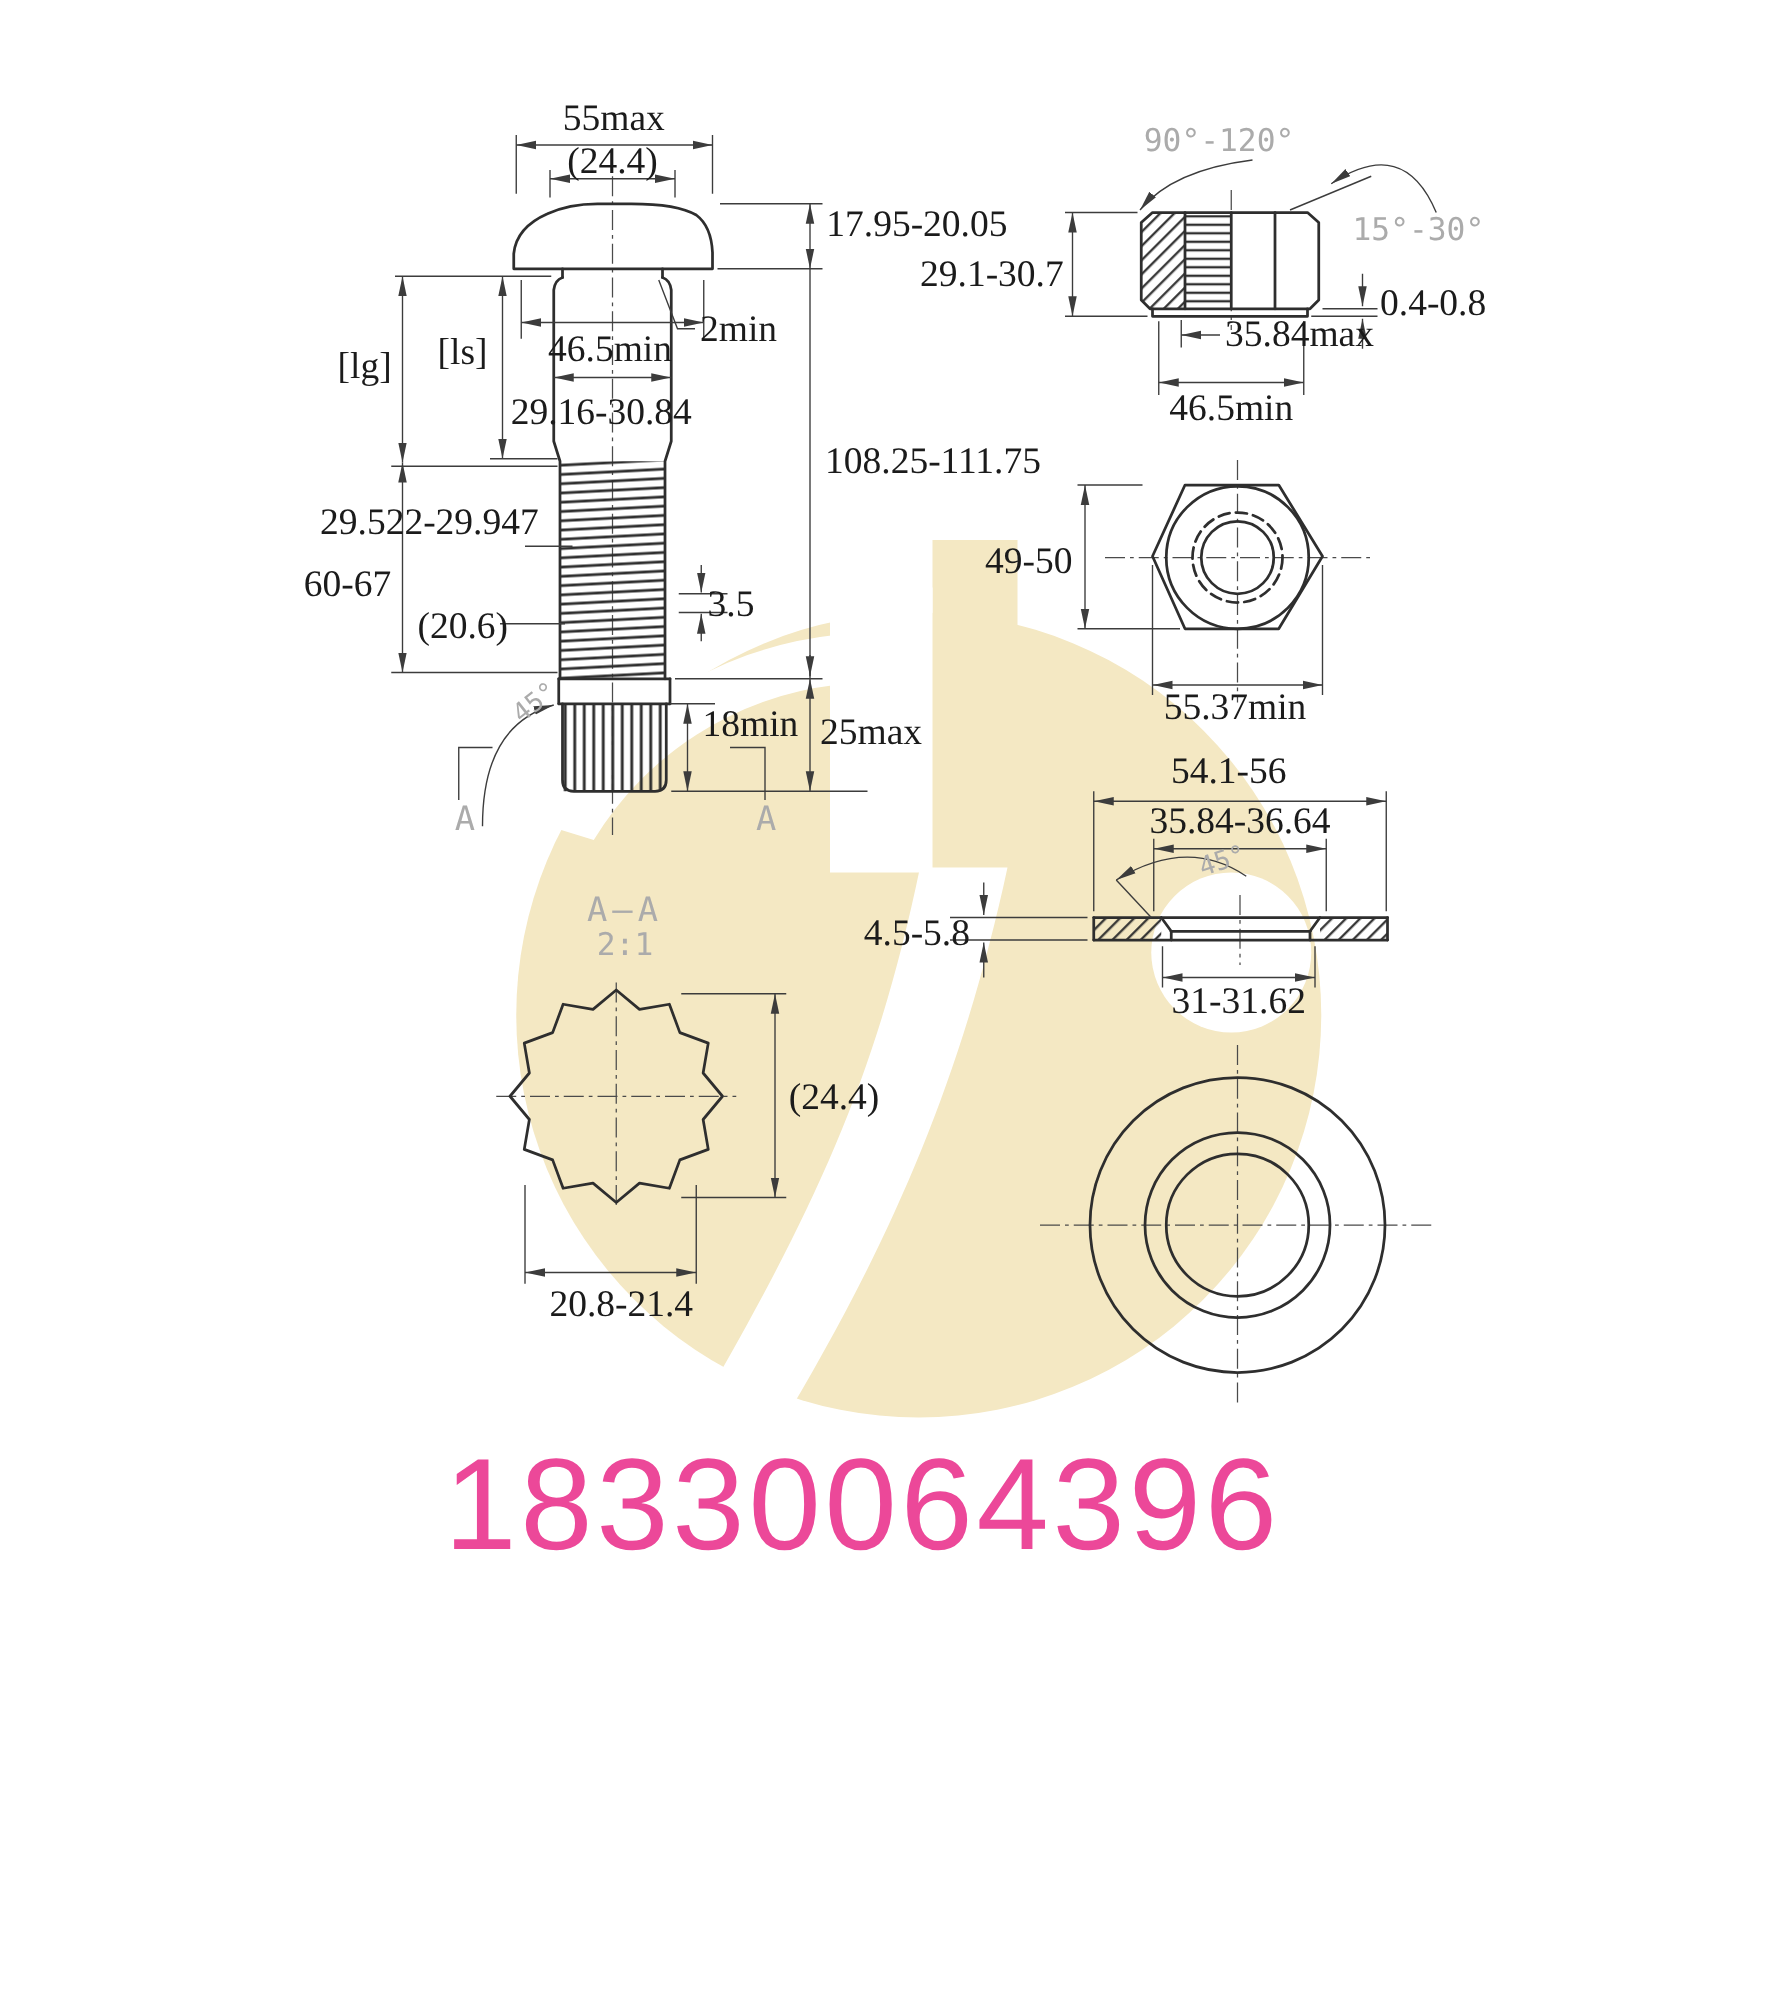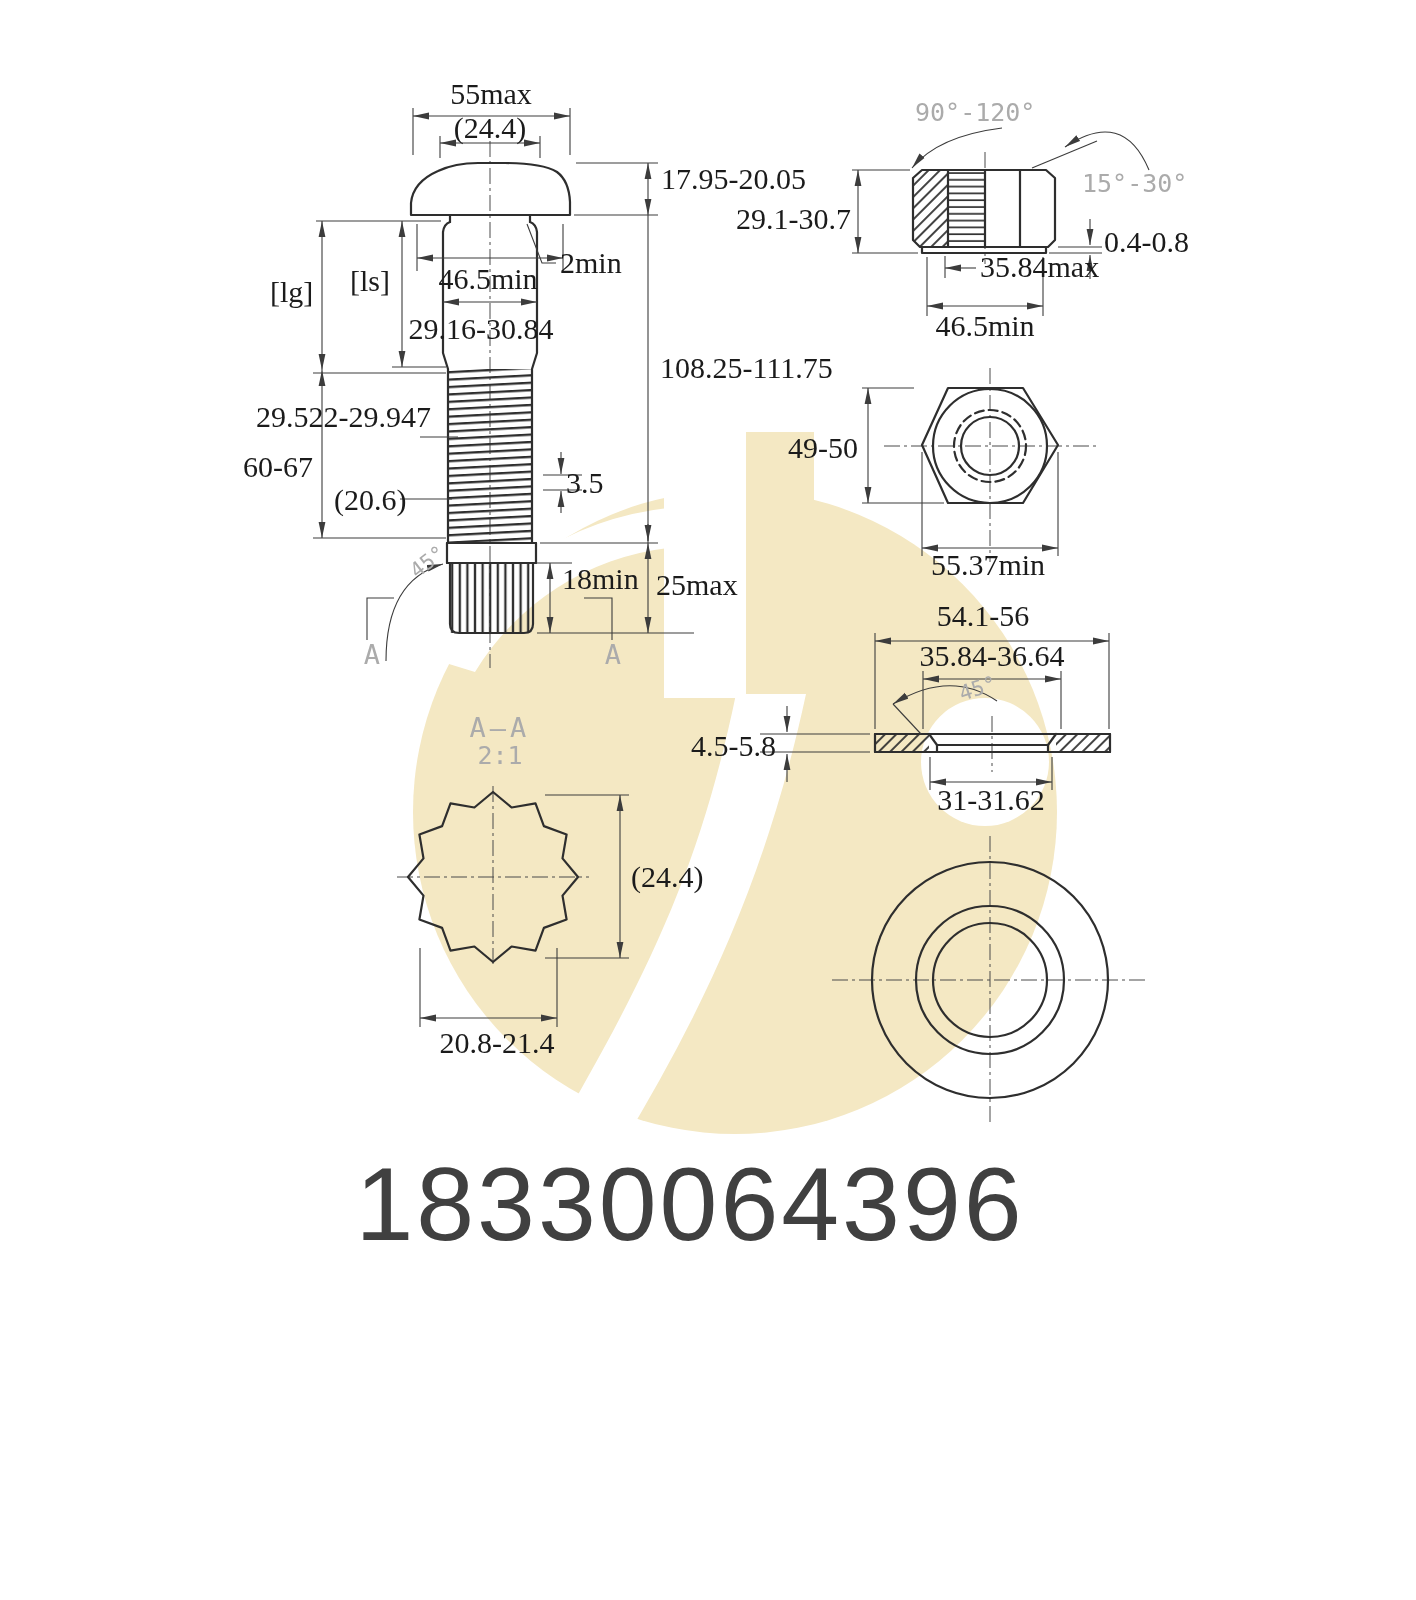--- a/index.html
+++ b/index.html
@@ -3,21 +3,21 @@
 <meta charset="utf-8">
 <style>
   html,body{margin:0;padding:0;background:#ffffff;}
   .canvas{position:relative;width:1416px;height:1600px;background:#fff;overflow:hidden;
           font-family:"Liberation Serif",serif;}
   .layer{position:absolute;left:0;top:0;width:1416px;height:1600px;}
   .wm-company{position:absolute;left:338px;top:256px;font-size:152px;line-height:1;
               letter-spacing:2px;color:#c9c9c9;font-family:"Liberation Sans",sans-serif;
               white-space:nowrap;}
   .wm-phone{position:absolute;left:0px;top:1152px;width:1380px;text-align:center;
-            font-size:104px;line-height:1;letter-spacing:3px;color:#404040;
+            font-size:104px;line-height:1;letter-spacing:3px;color:#ec4899;
             font-family:"Liberation Sans",sans-serif;}
   svg{display:block;}
   .obj{stroke:#2e2e2e;stroke-width:2.2px;fill:none;stroke-linejoin:round;stroke-linecap:round;}
   .dim{stroke:#3c3c3c;stroke-width:1.1px;fill:none;}
   .cl{stroke:#4a4a4a;stroke-width:1px;fill:none;stroke-dasharray:16 4 3 4;}
   .dash{stroke-dasharray:9 5;}
   .m2{marker-start:url(#arr);marker-end:url(#arr);}
   .me{marker-end:url(#arr);}
   .ms{marker-start:url(#arr);}
   .td{font-family:"Liberation Serif",serif;font-size:30px;fill:#1b1b1b;}

